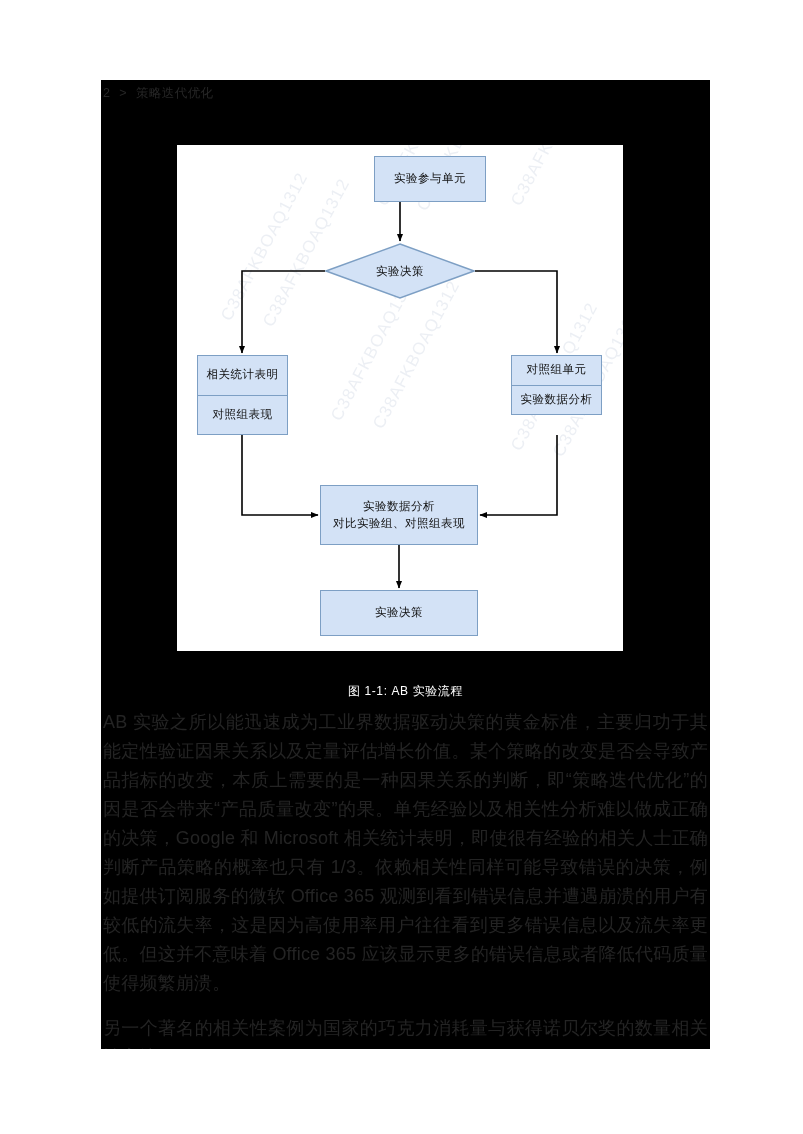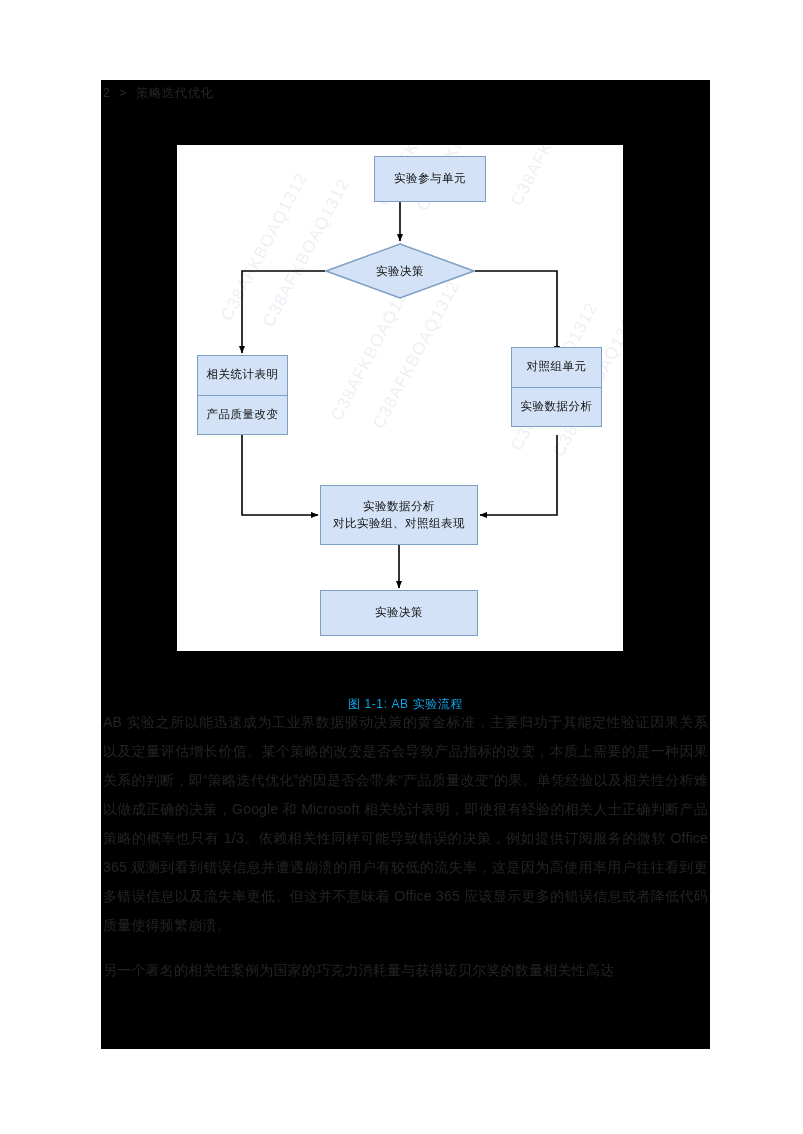--- a/index.html
+++ b/index.html
@@ -92,21 +92,21 @@
     display: flex;
     align-items: center;
     justify-content: center;
     text-align: center;
     line-height: 1.35;
   }
   .node .cell + .cell { border-top: 1px solid #7d9fc4; }
 
   #node-participant { left: 153px; top: 11px;  width: 112px; height: 46px; margin-left: 44px; }
   #node-treatment   { left: 20px;  top: 210px; width: 91px;  height: 80px; }
-  #node-control     { left: 334px; top: 202px; width: 91px;  height: 80px; }
+  #node-control     { left: 334px; top: 210px; width: 91px;  height: 60px; }
   #node-analysis    { left: 143px; top: 340px; width: 158px; height: 60px; }
   #node-decision    { left: 143px; top: 445px; width: 158px; height: 46px; }
 
   #node-analysis .cell { flex-direction: column; gap: 1px; }
 
   
   #node-split {
     position: absolute;
     left: 148px;
     top: 98px;
@@ -132,36 +132,36 @@
   #connectors {
     position: absolute;
     inset: 0;
     pointer-events: none;
   }
 
   
   #figure-caption {
     position: absolute;
     left: 0;
-    top: 616px;          
+    top: 603px;          
     width: 609px;
     text-align: center;
-    color: #0ea5e9;
+    color: #ffffff;
     font-size: 12px;
     letter-spacing: .6px;
   }
 
   
   #body-copy {
     position: absolute;
     left: 2px;
     top: 628px;
     width: 605px;
     color: #242424;
-    font-size: 14px;
+    font-size: 18px;
     line-height: 29px;
     letter-spacing: .2px;
     text-align: justify;
   }
   #body-copy p { margin: 0 0 16px 0; }
 </style>
 </head>
 <body>
 
 <div id="page-sheet">
@@ -212,21 +212,21 @@
 
     <div id="node-split">
       <svg class="diamond-shape" width="150" height="56" viewBox="0 0 150 56">
         <polygon points="75,1 149,28 75,55 1,28" fill="#d3e2f6" stroke="#7d9fc4" stroke-width="1.4"></polygon>
       </svg>
       <div class="diamond-label">实验决策</div>
     </div>
 
     <div class="node" id="node-treatment">
       <div class="cell">相关统计表明</div>
-      <div class="cell">产品质量改变</div>
+      <div class="cell">对照组表现</div>
     </div>
 
     <div class="node" id="node-control">
       <div class="cell">对照组单元</div>
       <div class="cell">实验数据分析</div>
     </div>
 
     <div class="node" id="node-analysis">
       <div class="cell">
         <span>实验数据分析</span>

